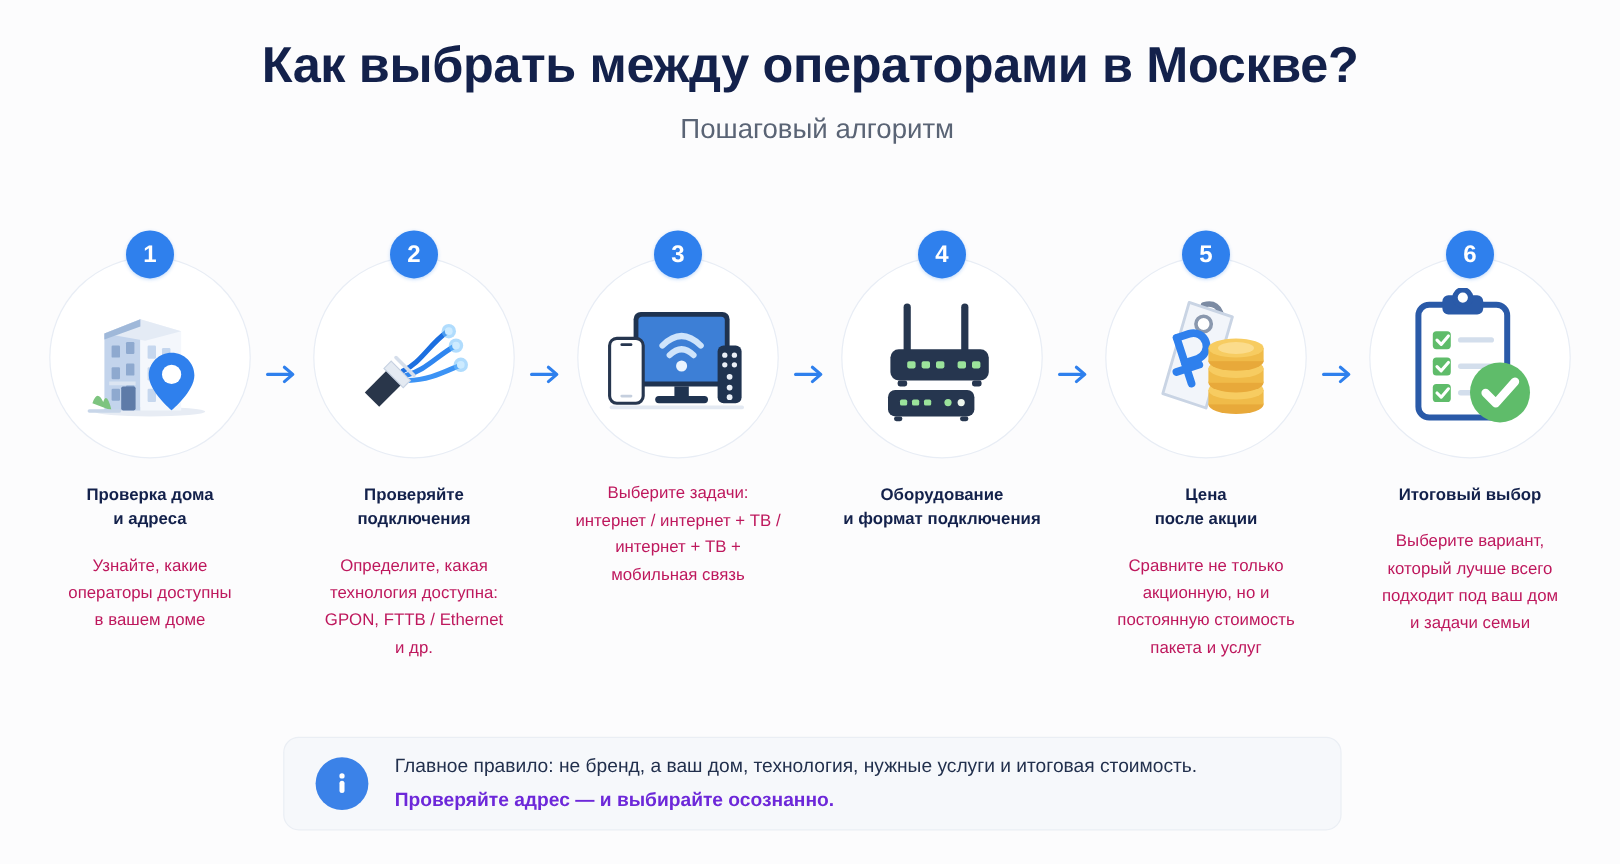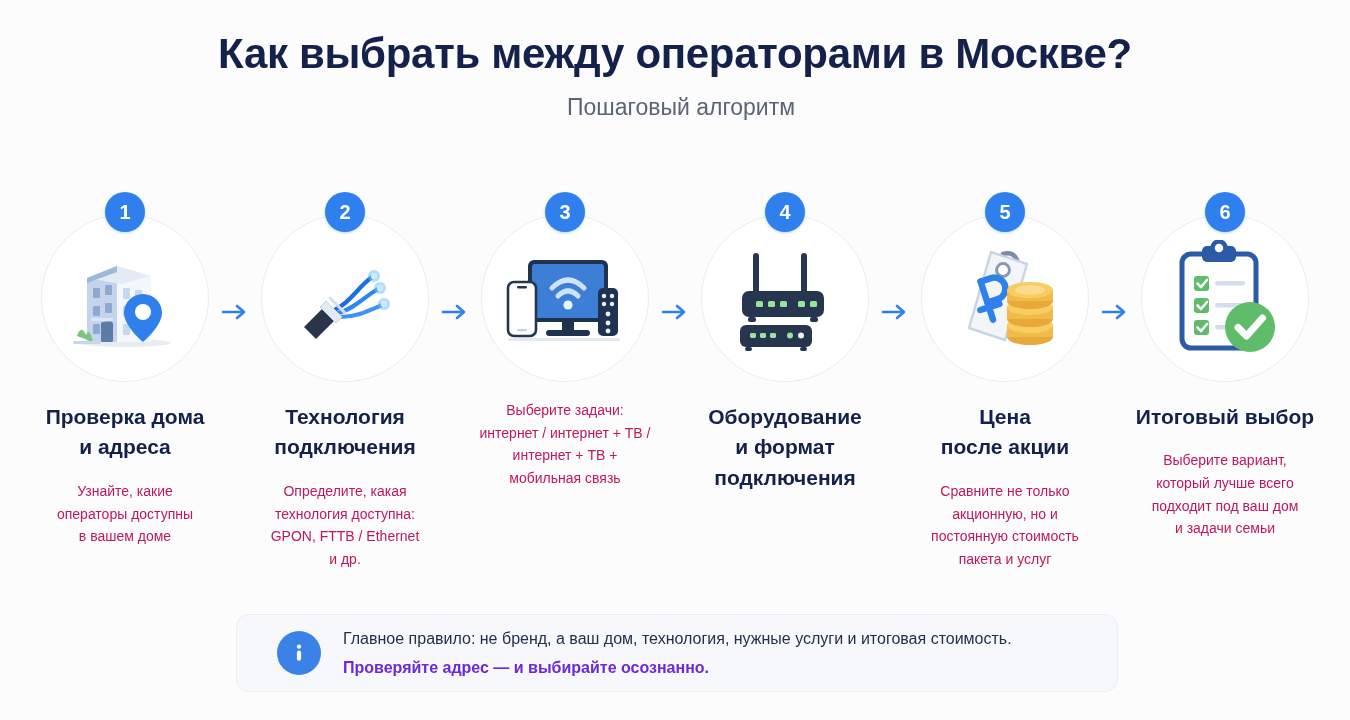--- a/index.html
+++ b/index.html
@@ -86,21 +86,21 @@
     align-items: center;
     justify-content: center;
     position: relative;
     z-index: 1;
   }
 
   .circle svg { display: block; }
 
   .step-title {
     margin-top: 20px;
-    font-size: 21px;
+    font-size: 14px;
     font-weight: 700;
     color: #13214B;
     text-align: center;
     line-height: 1.45;
     white-space: pre-line;
   }
 
   .step-desc {
     margin-top: 17px;
     font-size: 14px;
@@ -126,21 +126,21 @@
     position: absolute;
     left: 236px;
     top: 614px;
     width: 882px;
     min-height: 74px;
     background: #F6F8FB;
     border: 1px solid #EAEEF4;
     border-radius: 13px;
     display: flex;
     align-items: center;
-    padding: 13px 40px;
+    padding: 13px 26px;
     gap: 22px;
   }
 
   .info-icon {
     flex: 0 0 auto;
     width: 44px;
     height: 44px;
     border-radius: 50%;
     background: #3B82E8;
     display: flex;
@@ -235,21 +235,21 @@
           <circle cx="96" cy="45" r="6" fill="#6FC0FB" opacity="0.55"></circle>
           <circle cx="96" cy="45" r="3.2" fill="#CDEBFF"></circle>
           <circle cx="100" cy="61" r="6" fill="#6FC0FB" opacity="0.55"></circle>
           <circle cx="100" cy="61" r="3.2" fill="#CDEBFF"></circle>
           <path d="M44 60 L56 72 L32 96 L20 84 Z" fill="#29364A"></path>
           <path d="M44 60 L56 72 L50 78 L38 66 Z" fill="#3A4A63"></path>
           <path d="M42 58 L58 74 L52 80 L36 64 Z" fill="#E4EAF2" stroke="#C7D2E2" stroke-width="1"></path>
           <path d="M46 55 L61 70" stroke="#D5DEEB" stroke-width="3" stroke-linecap="round"></path>
         </svg>
       </div>
-      <div class="step-title">Технология
+      <div class="step-title">Проверяйте
 подключения</div>
       <div class="step-desc">Определите, какая
 технология доступна:
 GPON, FTTB / Ethernet
 и др.</div>
     </div>
 
     <div class="arrow">
       <svg width="28" height="20" viewBox="0 0 28 20">
         <path d="M2 10 H22" stroke="#2F80ED" stroke-width="2.6" stroke-linecap="round" fill="none"></path>

